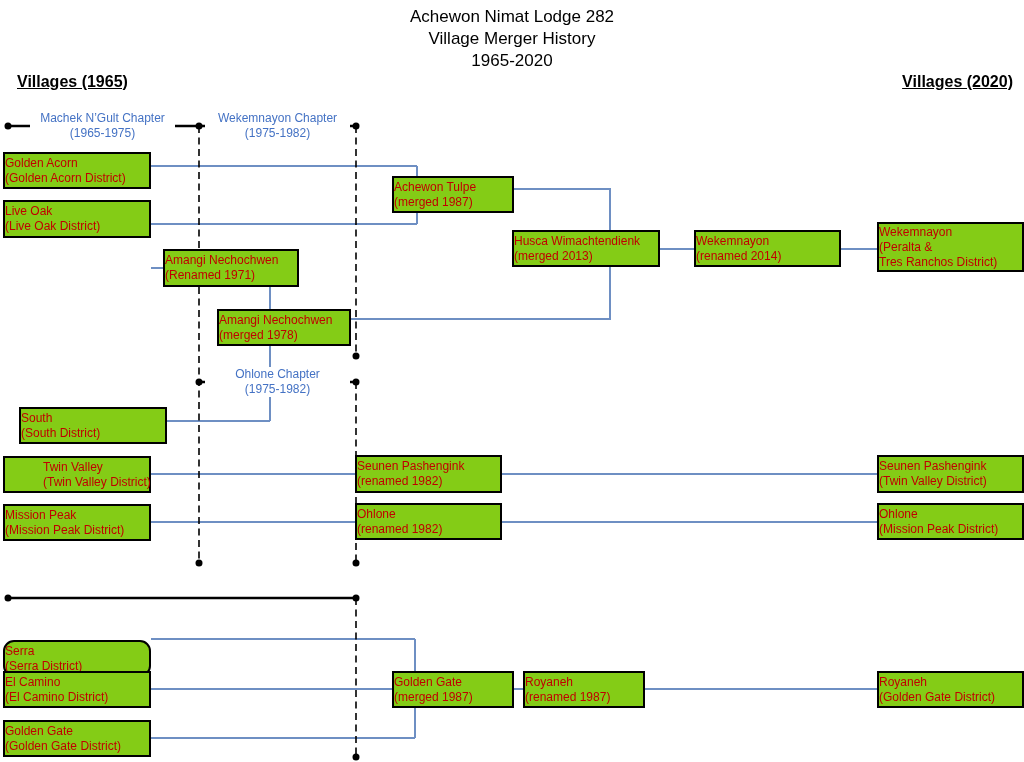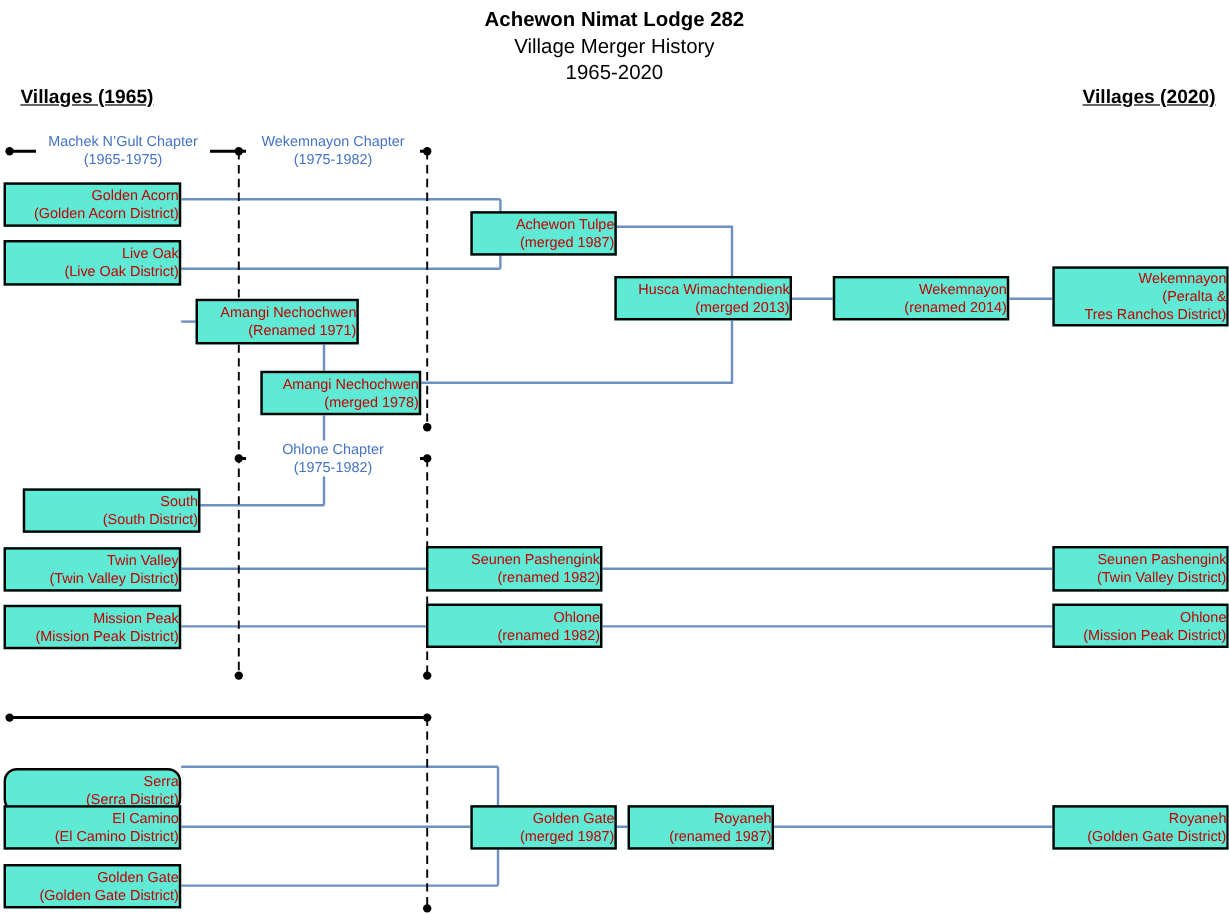--- a/index.html
+++ b/index.html
@@ -2,30 +2,30 @@
 <html><head>
 <meta charset="utf-8">
 <style>
   html,body{margin:0;padding:0;background:#fff;}
   #canvas{
     position:relative;width:1024px;height:762px;background:#fff;overflow:hidden;
     font-family:"Liberation Sans","DejaVu Sans",sans-serif;
   }
   #lines{position:absolute;left:0;top:0;}
   .title-block{position:absolute;left:312px;top:6px;width:400px;text-align:center;color:#000;}
-  .title-block .t1{font-size:17px;font-weight:bold;line-height:22px;}
+  .title-block .t1{font-size:17px;font-weight:normal;line-height:22px;}
   .title-block .t2,.title-block .t3{font-size:17px;line-height:22px;}
   .col-heading{position:absolute;top:73px;font-size:16px;font-weight:bold;color:#000;
     text-decoration:underline;}
   .heading-left{left:17px;}
   .heading-right{left:863px;width:150px;text-align:right;}
   .chapter-label{position:absolute;width:145px;text-align:center;background:#fff;
     color:#4472C4;font-size:12px;line-height:15px;padding:0;}
-  .vbox{position:absolute;box-sizing:border-box;background:#5eead4;border:2.5px solid #000;
-    display:flex;flex-direction:column;align-items:flex-end;justify-content:center;
+  .vbox{position:absolute;box-sizing:border-box;background:#84cc16;border:2.5px solid #000;
+    display:flex;flex-direction:column;align-items:flex-start;justify-content:center;
     color:#C00000;font-size:12px;line-height:15px;text-align:center;}
   .vbox span{display:block;white-space:nowrap;}
 </style>
 </head>
 <body>
 
 <div id="canvas">
 
   <svg id="lines" width="1024" height="762" viewBox="0 0 1024 762">
 
@@ -98,21 +98,21 @@
     <span>(Golden Acorn District)</span>
   </div>
   <div class="vbox" style="left:3px;top:200px;width:148px;height:38px;">
     <span>Live Oak</span>
     <span>(Live Oak District)</span>
   </div>
   <div class="vbox" style="left:19px;top:407px;width:148px;height:37px;">
     <span>South</span>
     <span>(South District)</span>
   </div>
-  <div class="vbox" style="left:3px;top:456px;width:148px;height:37px;">
+  <div class="vbox" style="left:3px;top:456px;width:148px;height:37px;padding-left:38px;">
     <span>Twin Valley</span>
     <span>(Twin Valley District)</span>
   </div>
   <div class="vbox" style="left:3px;top:504px;width:148px;height:37px;">
     <span>Mission Peak</span>
     <span>(Mission Peak District)</span>
   </div>
   <div class="vbox" style="left:3px;top:640px;width:148px;height:37px;border-radius:11px;">
     <span>Serra</span>
     <span>(Serra District)</span>

